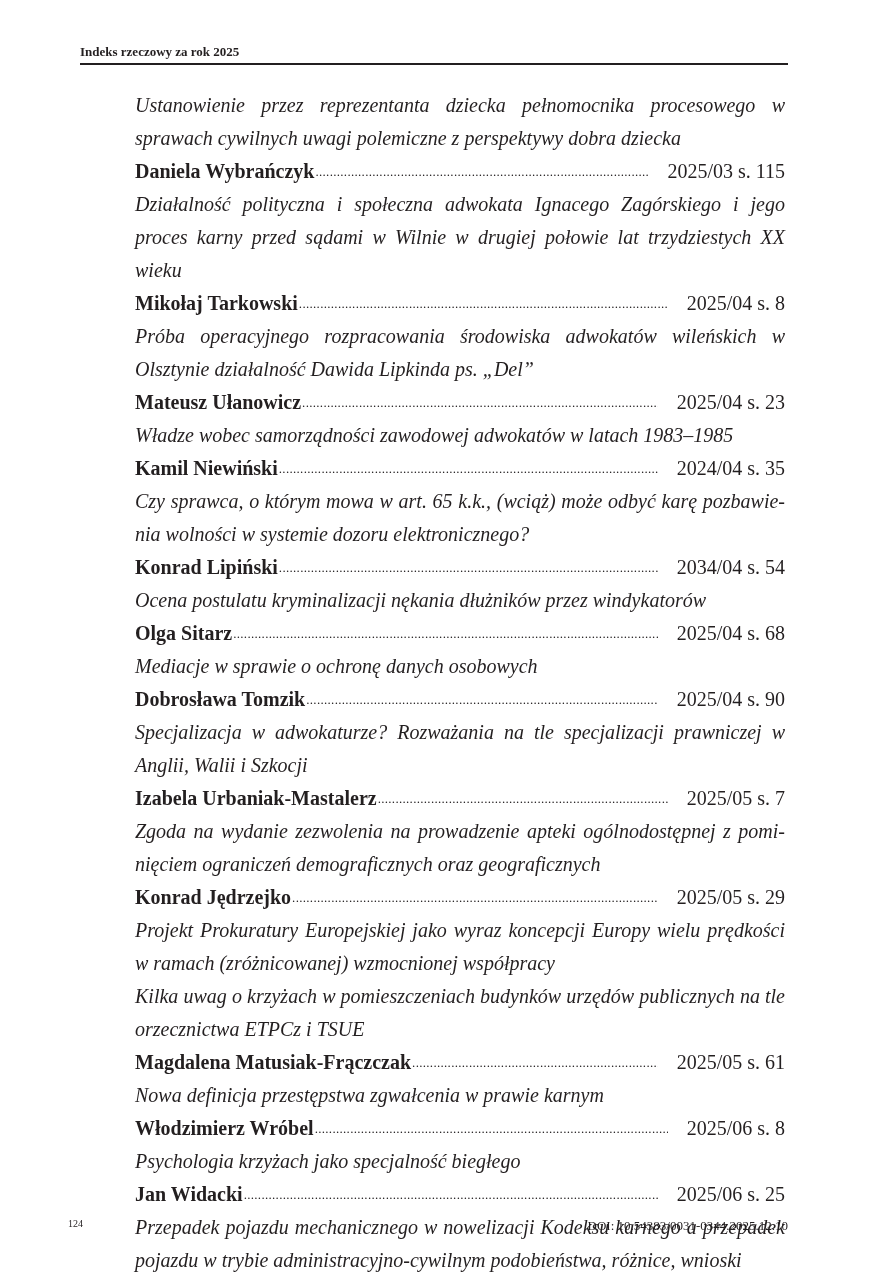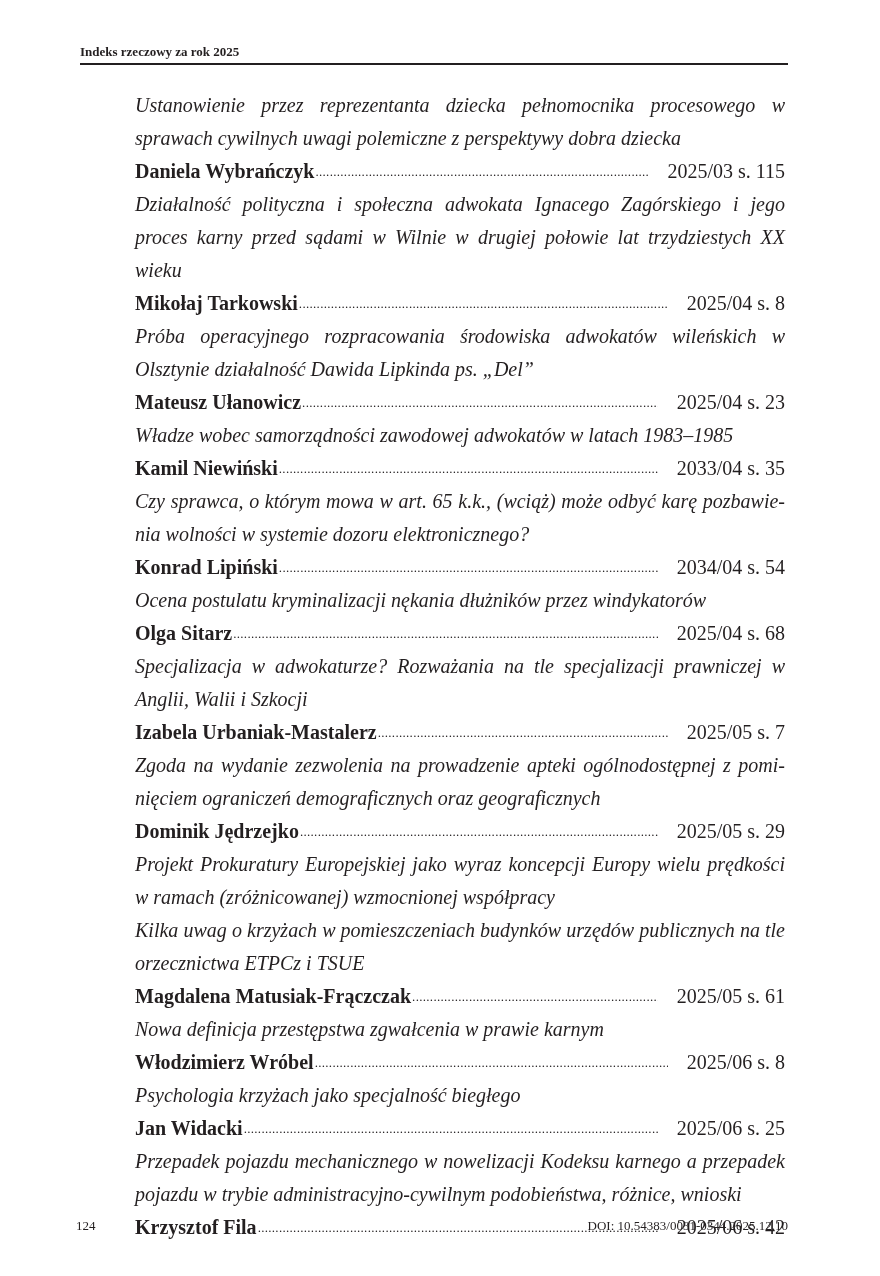--- a/index.html
+++ b/index.html
@@ -27,21 +27,21 @@
   .author { font-weight: bold; flex: 0 0 auto; }
   .dots {
     flex: 1 1 auto; overflow: hidden; white-space: nowrap;
     font-size: 13px; letter-spacing: 0.3px; margin: 0 2px 0 1px;
   }
   .dots::before {
     content: "................................................................................................................................................................................................................................................";
   }
   .ref { flex: 0 0 auto; padding-left: 4px; margin-left: 13px; }
   .footer-page {
-    position: absolute; left: 76px; top: 1218px; font-size: 13px;
+    position: absolute; left: 68px; top: 1218px; font-size: 10px;
   }
   .footer-doi {
     position: absolute; right: 92px; top: 1218px; font-size: 13px;
   }
 </style>
 </head>
 <body>
 
 <div class="running-head">Indeks rzeczowy za rok 2025</div>
 <div class="head-rule"></div>
@@ -69,51 +69,59 @@
       <span class="author">Mateusz Ułanowicz</span>
       <span class="dots"></span>
       <span class="ref">2025/04 s. 23</span>
     </div>
   </div>
   <div class="entry">
     <div class="title">Władze wobec samorządności zawodowej adwokatów w latach 1983–1985</div>
     <div class="author-line">
       <span class="author">Kamil Niewiński</span>
       <span class="dots"></span>
-      <span class="ref">2033/04 s. 35</span>
+      <span class="ref">2024/04 s. 35</span>
     </div>
   </div>
   <div class="entry">
     <div class="title justify">Czy sprawca, o którym mowa w art. 65 k.k., (wciąż) może odbyć karę pozbawie-nia wolności w systemie dozoru elektronicznego?</div>
     <div class="author-line">
       <span class="author">Konrad Lipiński</span>
       <span class="dots"></span>
       <span class="ref">2034/04 s. 54</span>
     </div>
   </div>
   <div class="entry">
     <div class="title">Ocena postulatu kryminalizacji nękania dłużników przez windykatorów</div>
     <div class="author-line">
       <span class="author">Olga Sitarz</span>
       <span class="dots"></span>
       <span class="ref">2025/04 s. 68</span>
     </div>
   </div>
   <div class="entry">
+    <div class="title">Mediacje w sprawie o ochronę danych osobowych</div>
+    <div class="author-line">
+      <span class="author">Dobrosława Tomzik</span>
+      <span class="dots"></span>
+      <span class="ref">2025/04 s. 90</span>
+    </div>
+  </div>
+  <div class="entry">
     <div class="title justify">Specjalizacja w adwokaturze? Rozważania na tle specjalizacji prawniczej w Anglii, Walii i Szkocji</div>
     <div class="author-line">
       <span class="author">Izabela Urbaniak-Mastalerz</span>
       <span class="dots"></span>
       <span class="ref">2025/05 s. 7</span>
     </div>
   </div>
   <div class="entry">
     <div class="title justify">Zgoda na wydanie zezwolenia na prowadzenie apteki ogólnodostępnej z pomi-nięciem ograniczeń demograficznych oraz geograficznych</div>
     <div class="author-line">
-      <span class="author">Dominik Jędrzejko</span>
+      <span class="author">Konrad Jędrzejko</span>
       <span class="dots"></span>
       <span class="ref">2025/05 s. 29</span>
     </div>
   </div>
   <div class="entry">
     <div class="title justify">Projekt Prokuratury Europejskiej jako wyraz koncepcji Europy wielu prędkości w ramach (zróżnicowanej) wzmocnionej współpracy</div>
   </div>
   <div class="entry">
     <div class="title justify">Kilka uwag o krzyżach w pomieszczeniach budynków urzędów publicznych na tle orzecznictwa ETPCz i TSUE</div>
     <div class="author-line">

